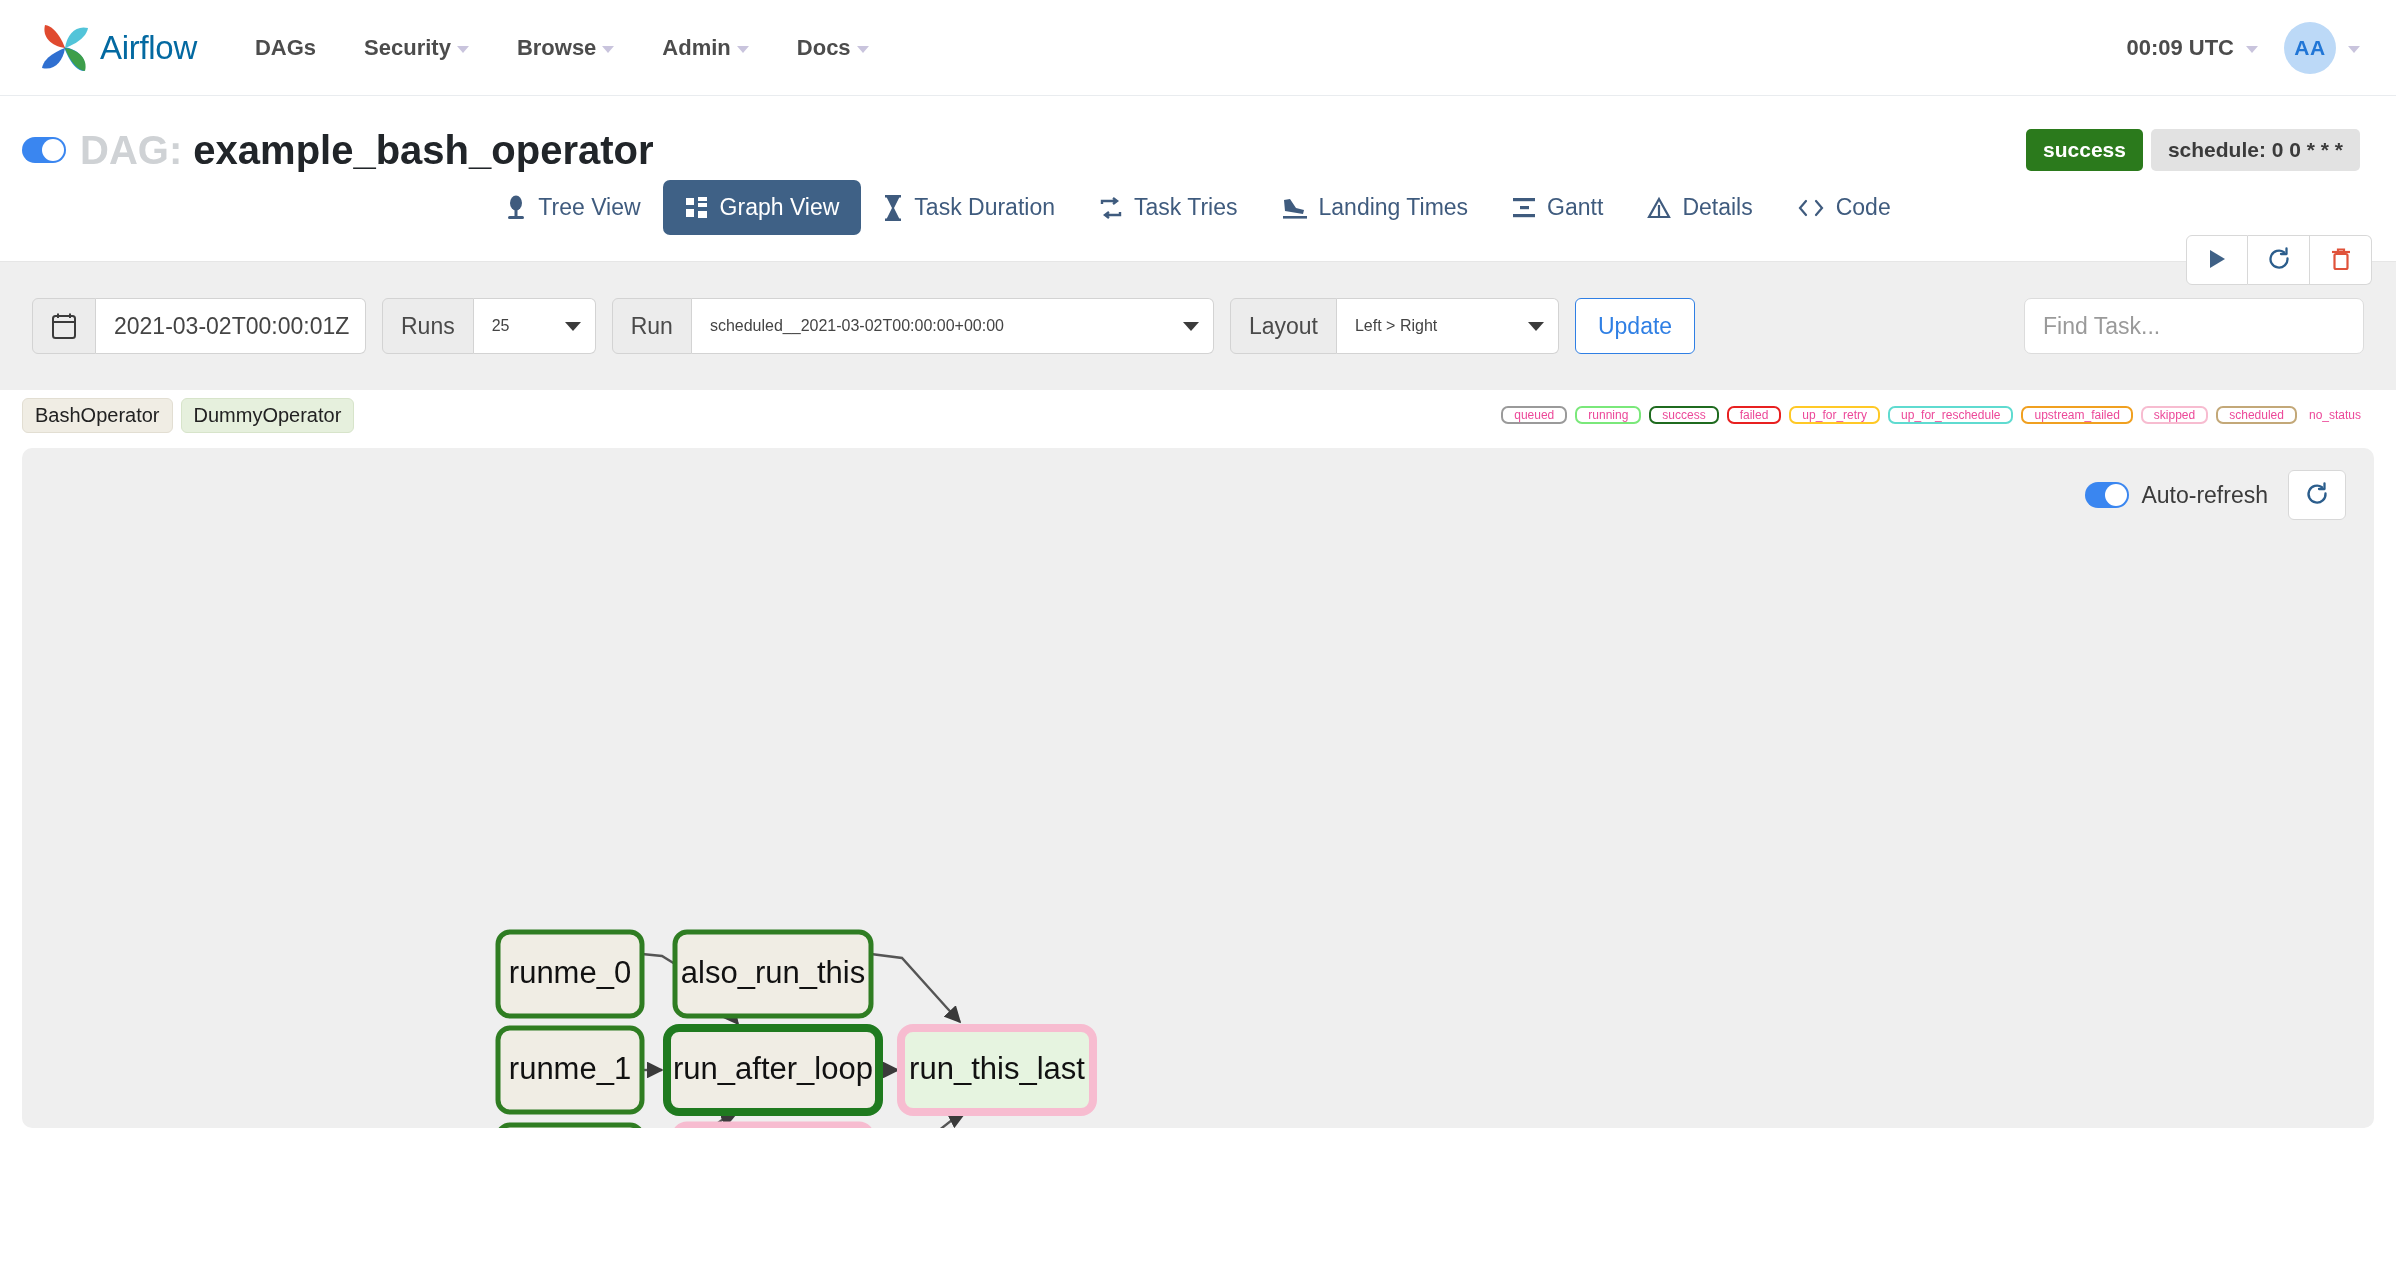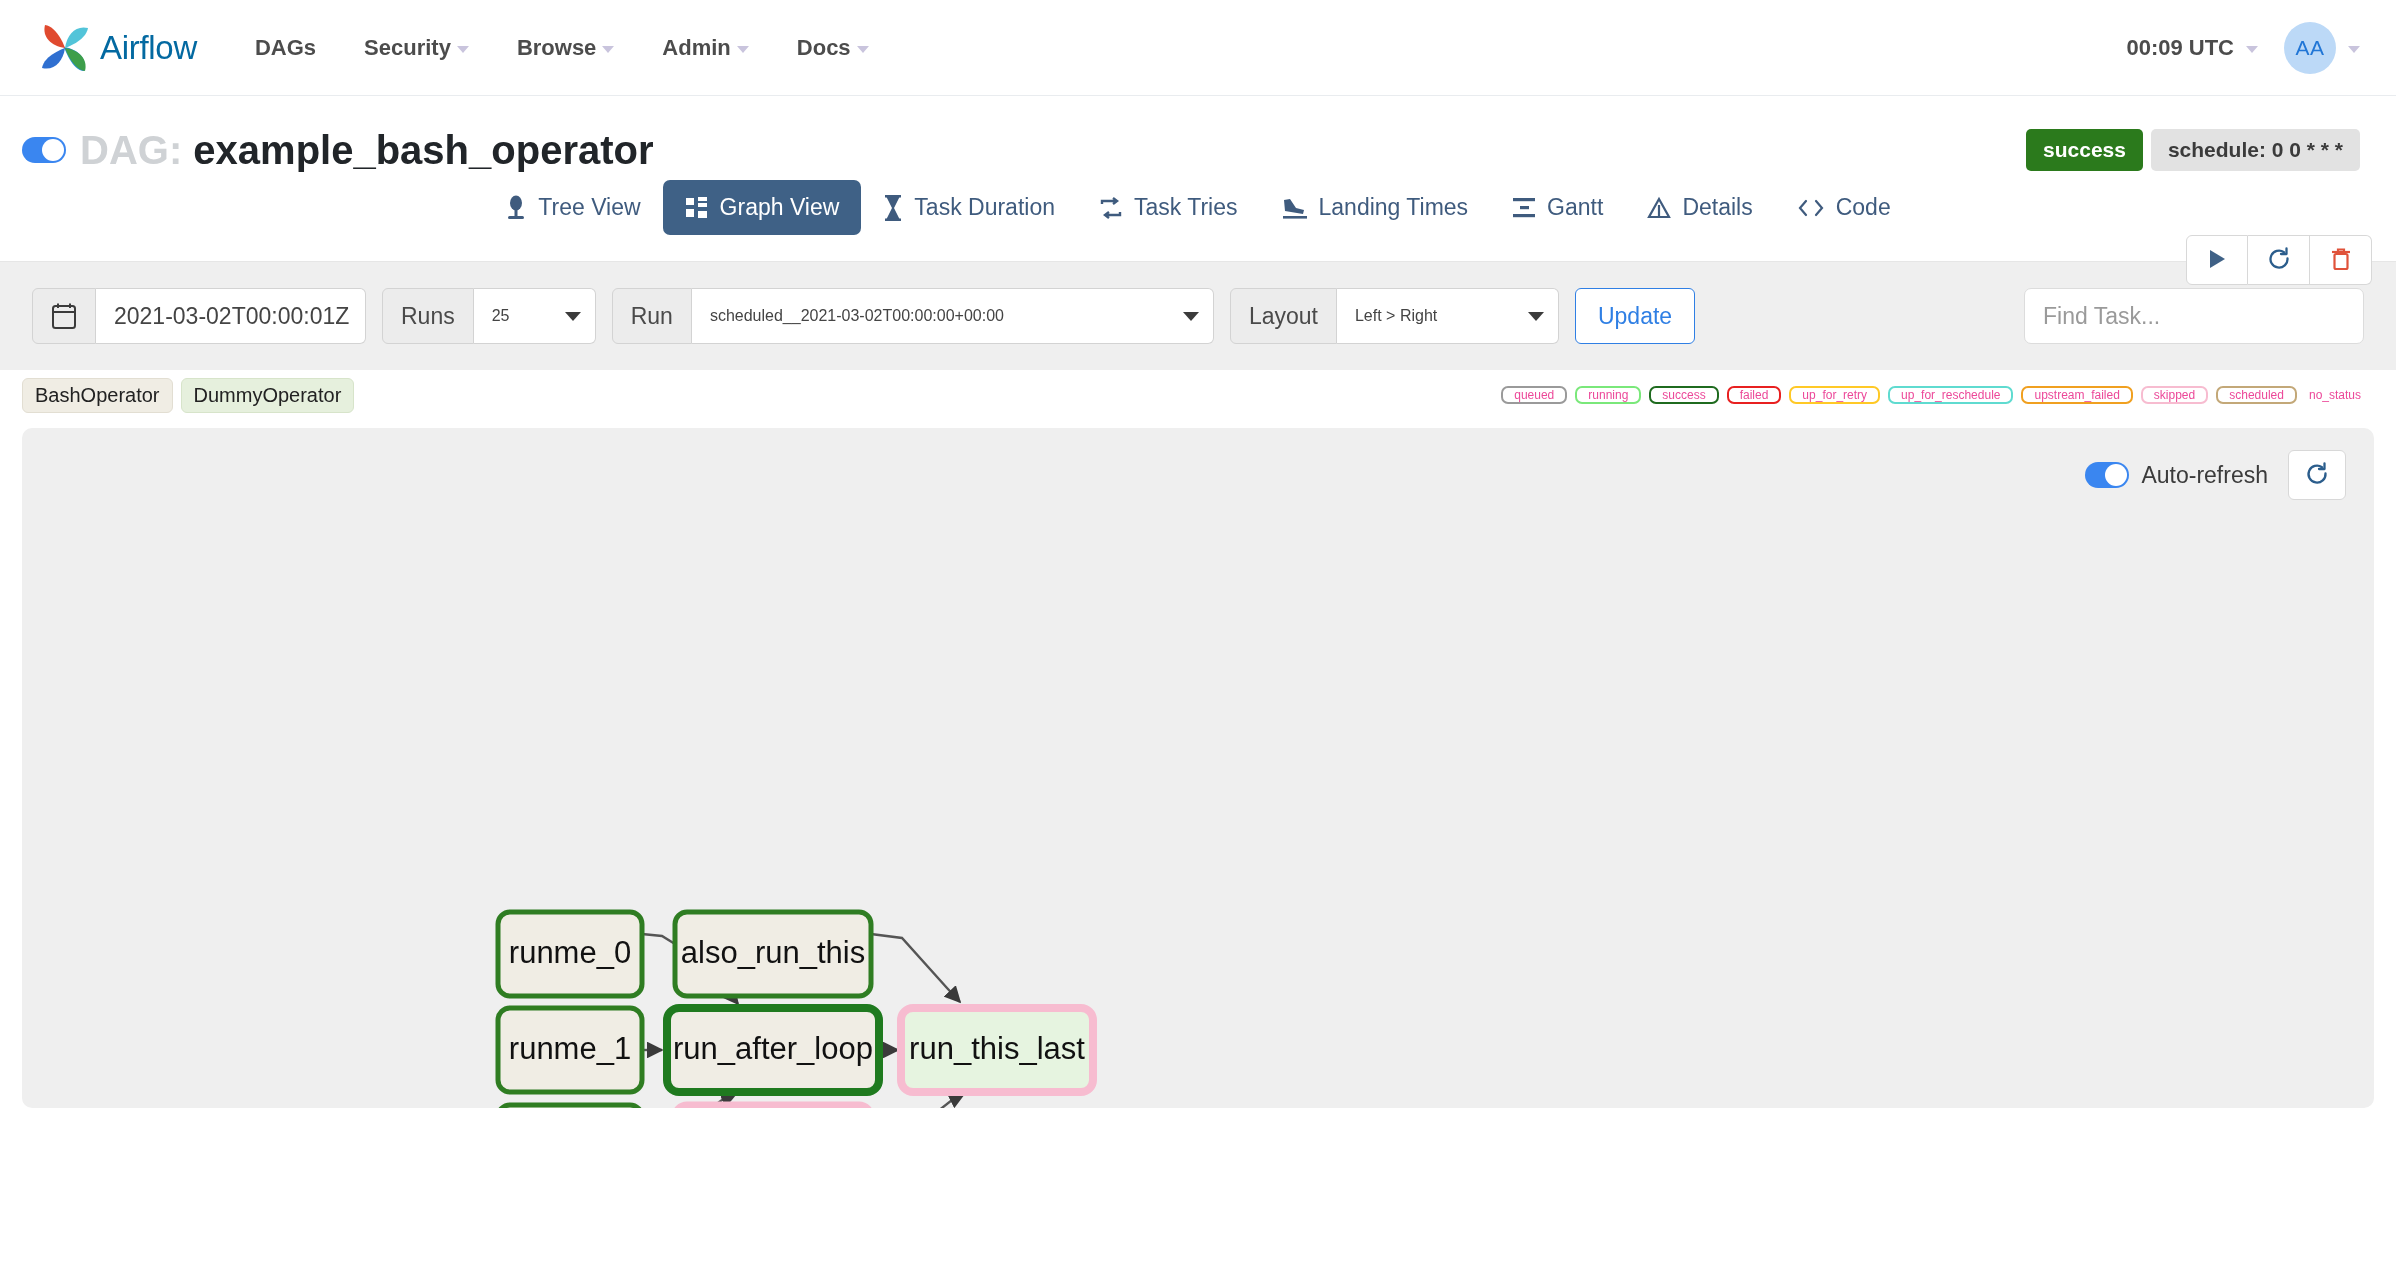--- a/index.html
+++ b/index.html
@@ -60,21 +60,21 @@
     gap: 12px;
     cursor: pointer;
   }
   .avatar-group { display: flex; align-items: center; gap: 12px; cursor: pointer; }
   .avatar {
     width: 52px; height: 52px;
     border-radius: 50%;
     background: #bcd9f7;
     color: #2176d6;
     font-size: 21px;
-    font-weight: normal;
+    font-weight: bold;
     display: flex; align-items: center; justify-content: center;
     letter-spacing: 0.5px;
   }
 
   
   .dag-header {
     display: flex;
     align-items: center;
     padding: 30px 36px 0 22px;
     height: 78px;
@@ -151,21 +151,21 @@
     cursor: pointer;
     padding: 0;
   }
   .tab-actions button:first-child { border-radius: 6px 0 0 6px; }
   .tab-actions button:last-child { border-radius: 0 6px 6px 0; border-left: none; }
   .tab-actions button:nth-child(2) { border-left: none; }
 
   
   .filter-bar {
     background: #efefef;
-    height: 108px;
+    height: 128px;
     display: flex;
     align-items: center;
     padding: 0 32px 0 32px;
     gap: 0;
   }
   .igroup { display: flex; align-items: stretch; margin-right: 16px; }
   .iaddon {
     background: #ececec;
     border: 1px solid #d3d3d3;
     font-size: 23px;

